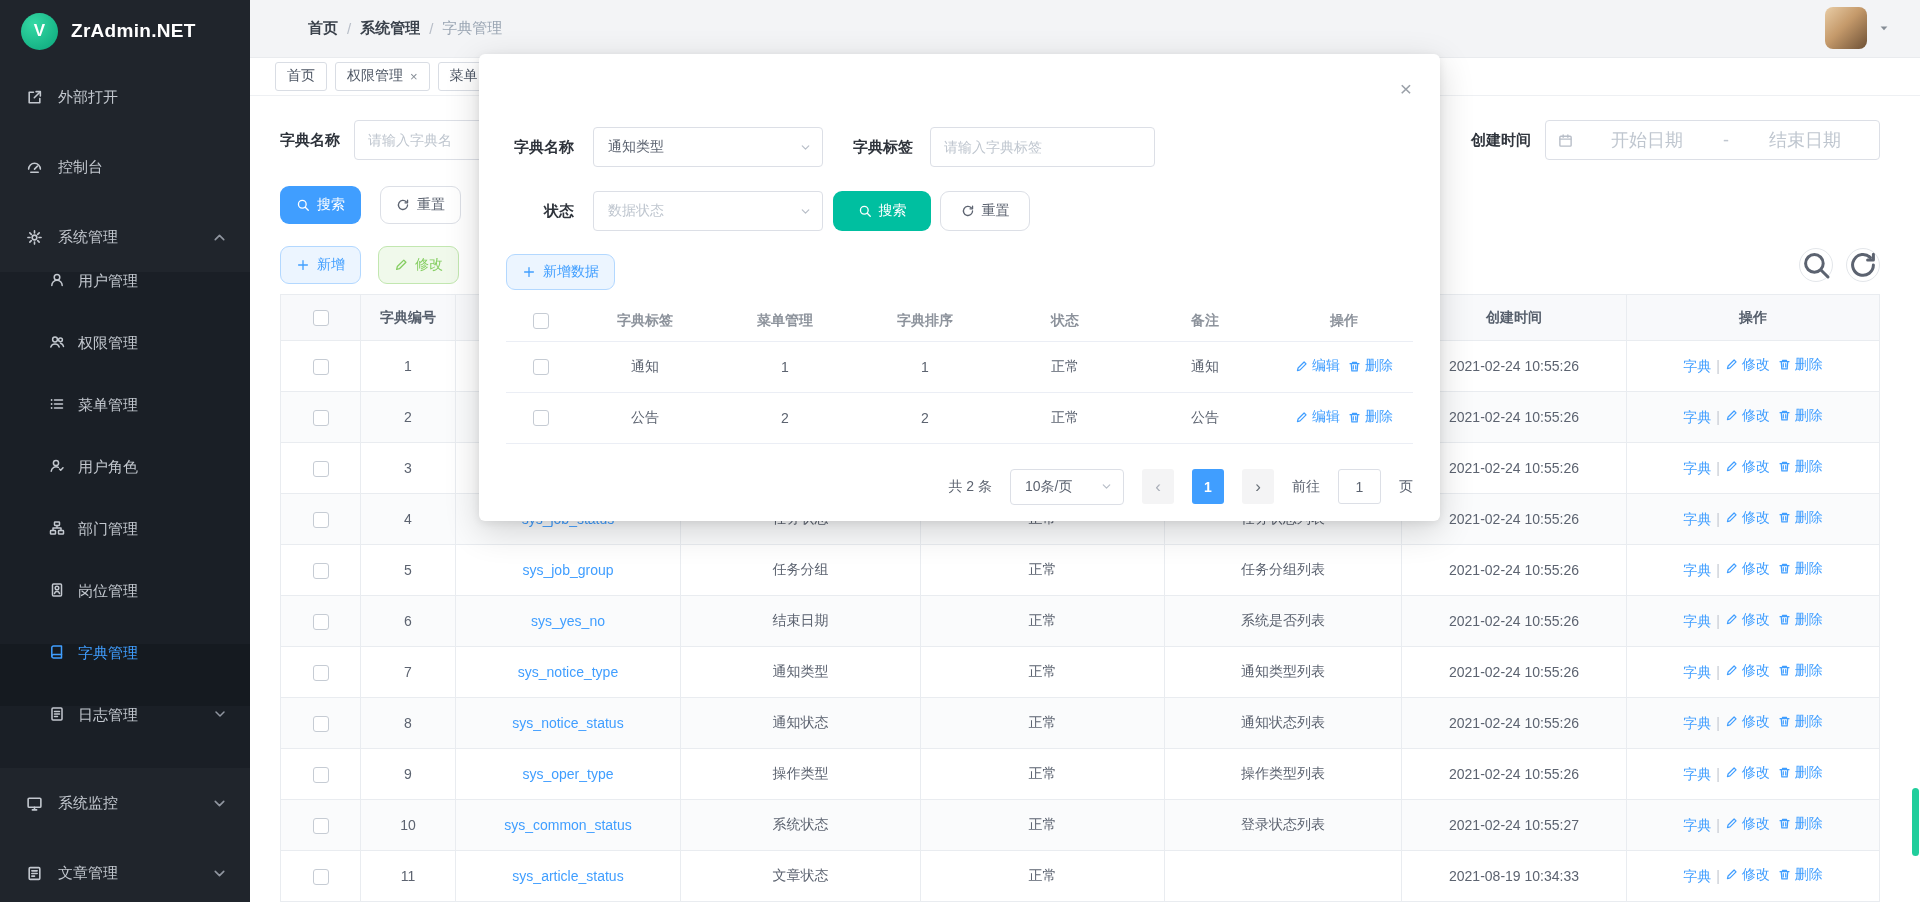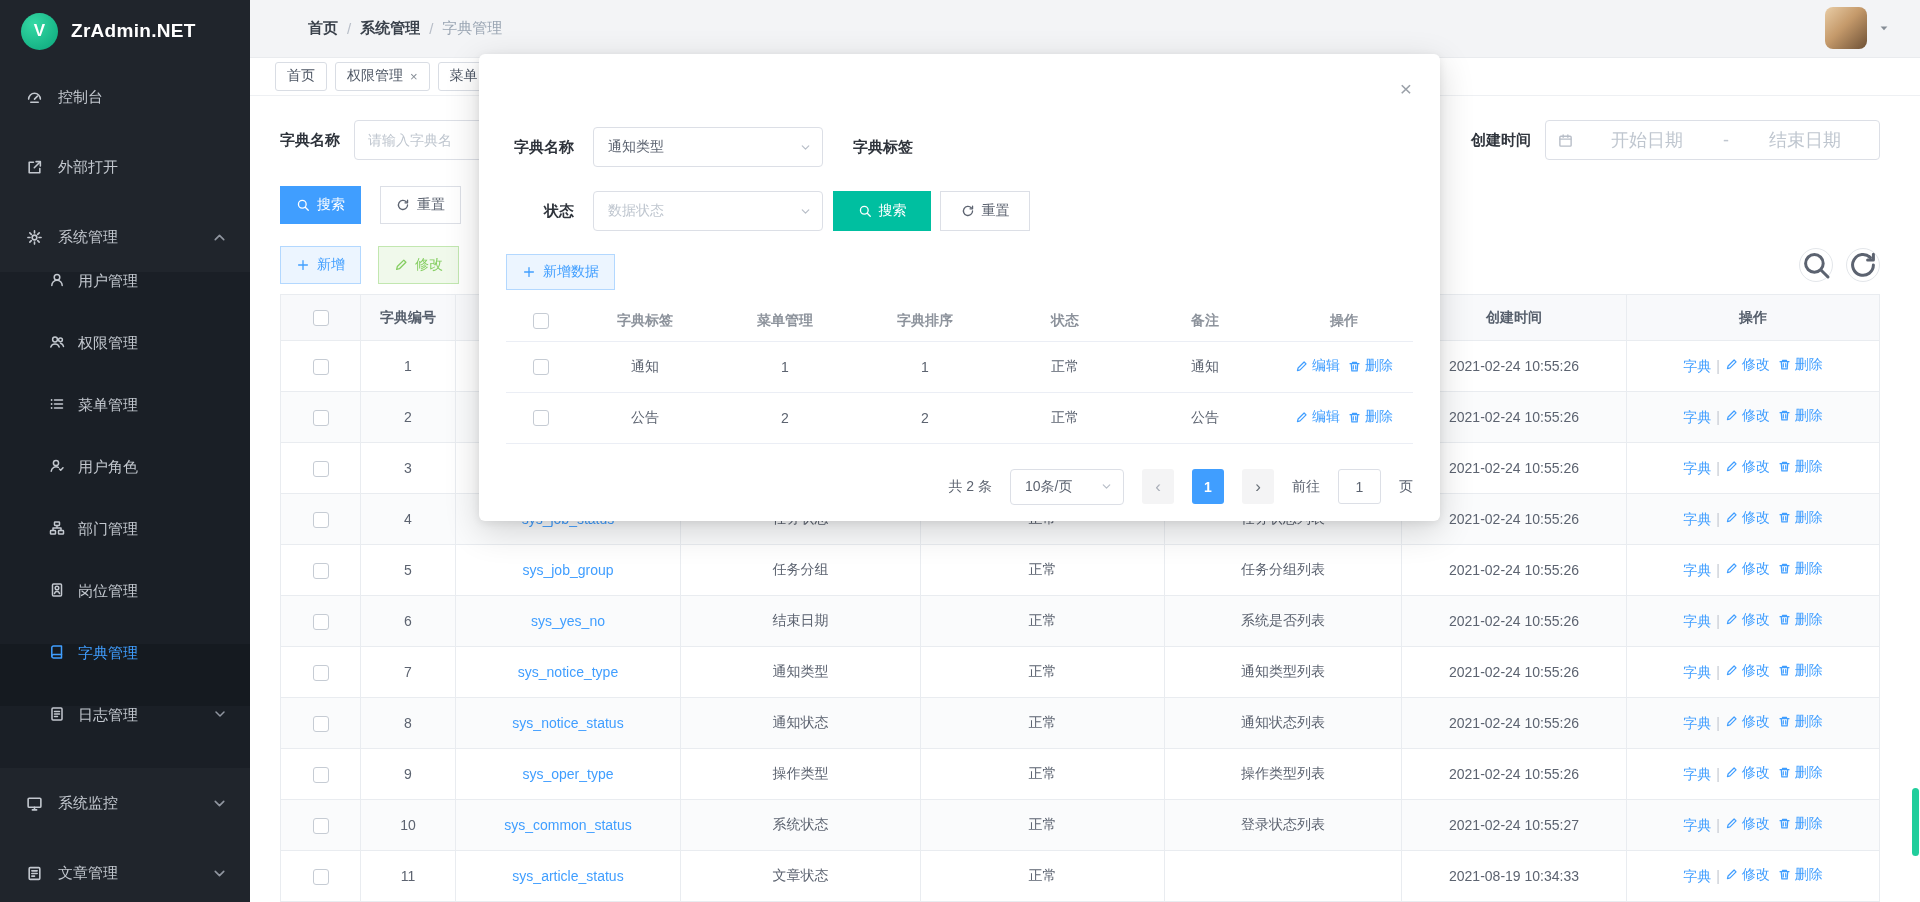--- a/index.html
+++ b/index.html
@@ -63,21 +63,21 @@
     font-size:14px; color:#5c6370; outline:none; background:#fff; }
   .text-input::placeholder { color:#bfc6cf; }
   .w255 { width:255px; } .w230 { width:230px; } .w225 { width:225px; }
   .date-range { width:335px; height:40px; border:1px solid #dcdfe6; border-radius:4px; background:#fff;
     display:flex; align-items:center; padding:0 12px; color:#bfc6cf; font-size:18px; gap:12px; cursor:pointer; }
   .dr-icn { color:#b8bec8; font-size:15px; }
   .dr-ph { flex:1; text-align:center; white-space:nowrap; }
   .dr-sep { padding:0 2px; }
 
   .btn { height:38px; display:inline-flex; align-items:center; justify-content:center; gap:7px;
-    padding:0 15px; border-radius:0; font-size:14px; border:1px solid transparent; cursor:pointer;
+    padding:0 15px; border-radius:9px; font-size:14px; border:1px solid transparent; cursor:pointer;
     font-family:inherit; white-space:nowrap; }
   .btn .icn { font-size:14px; }
   .btn-primary { background:#409eff; color:#fff; }
   .btn-plain { background:#fff; border-color:#dcdfe6; color:#5c6370; }
   .btn-teal { background:#00bfa0; color:#fff; }
   .btn-soft-blue { background:#ecf5ff; border-color:#b3d8ff; color:#409eff; }
   .btn-soft-green { background:#f0f9eb; border-color:#c2e7b0; color:#85ce61; }
 
   .btn-row { margin-top:26px; display:flex; gap:19px; align-items:center; }
   .toolbar-row { margin-top:22px; display:flex; gap:17px; align-items:center; }
@@ -150,36 +150,36 @@
     <div class="logo">
       <span class="logo-badge">
           <span>V</span>
         </span>
       <span class="brand-text">ZrAdmin.NET</span>
     </div>
     <nav class="menu" id="menu">
         <div class="menu-item">
           <span class="icn">
             <svg viewBox="0 0 16 16" fill="none" stroke="currentColor" stroke-width="1.5" stroke-linecap="round" stroke-linejoin="round">
+              <path d="M7 3H3v10h10V9"></path>
+              <path d="M9.5 2.5H13.5V6.5"></path>
+              <path d="M13.2 2.8L7.8 8.2"></path>
+            </svg>
+          </span>
+          <span class="mi-label">外部打开</span>
+        </div>
+        <div class="menu-item">
+          <span class="icn">
+            <svg viewBox="0 0 16 16" fill="none" stroke="currentColor" stroke-width="1.5" stroke-linecap="round" stroke-linejoin="round">
               <path d="M2.5 9.5a5.5 5.5 0 0 1 11 0"></path>
               <path d="M8 9.5l2.8-2.8"></path>
               <path d="M4.5 12.5h7"></path>
             </svg>
           </span>
           <span class="mi-label">控制台</span>
-        </div>
-        <div class="menu-item">
-          <span class="icn">
-            <svg viewBox="0 0 16 16" fill="none" stroke="currentColor" stroke-width="1.5" stroke-linecap="round" stroke-linejoin="round">
-              <path d="M7 3H3v10h10V9"></path>
-              <path d="M9.5 2.5H13.5V6.5"></path>
-              <path d="M13.2 2.8L7.8 8.2"></path>
-            </svg>
-          </span>
-          <span class="mi-label">外部打开</span>
         </div>
         <div class="menu-item">
           <span class="icn">
             <svg viewBox="0 0 16 16" fill="none" stroke="currentColor" stroke-width="1.5" stroke-linecap="round" stroke-linejoin="round">
               <circle cx="8" cy="8" r="2.2"></circle>
               <path d="M8 1.8v2M8 12.2v2M1.8 8h2M12.2 8h2M3.6 3.6l1.4 1.4M11 11l1.4 1.4M12.4 3.6L11 5M5 11l-1.4 1.4"></path>
             </svg>
           </span>
           <span class="mi-label">系统管理</span>
           <span class="icn mi-arrow">
@@ -734,20 +734,21 @@
       <span class="dlg-label">字典名称</span>
       <div class="select w230">
         <span class="sel-value">通知类型</span>
         <span class="icn sel-arrow">
             <svg viewBox="0 0 16 16" fill="none" stroke="currentColor" stroke-width="1.5" stroke-linecap="round" stroke-linejoin="round">
               <path d="M4 6l4 4 4-4"></path>
             </svg>
           </span>
       </div>
       <span class="dlg-label lbl2">字典标签</span>
+      <input class="text-input w225" placeholder="请输入字典标签" style="">
     </div>
 
     <div class="dlg-row dlg-row2">
       <span class="dlg-label">状态</span>
       <div class="select w230">
         <span class="sel-value placeholder">数据状态</span>
         <span class="icn sel-arrow">
             <svg viewBox="0 0 16 16" fill="none" stroke="currentColor" stroke-width="1.5" stroke-linecap="round" stroke-linejoin="round">
               <path d="M4 6l4 4 4-4"></path>
             </svg>

